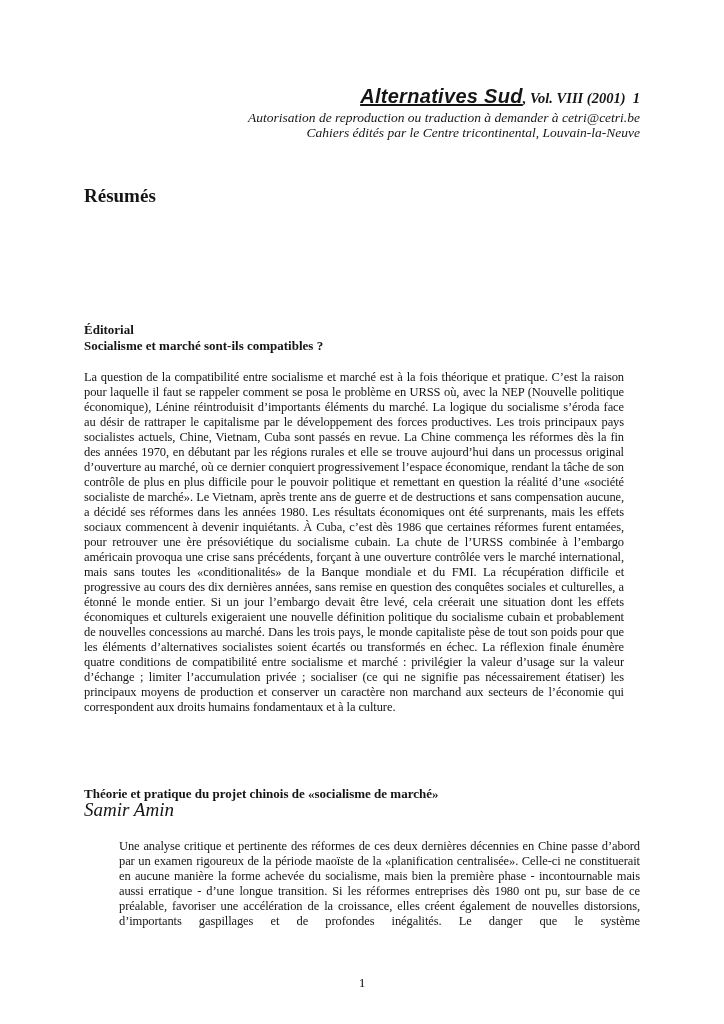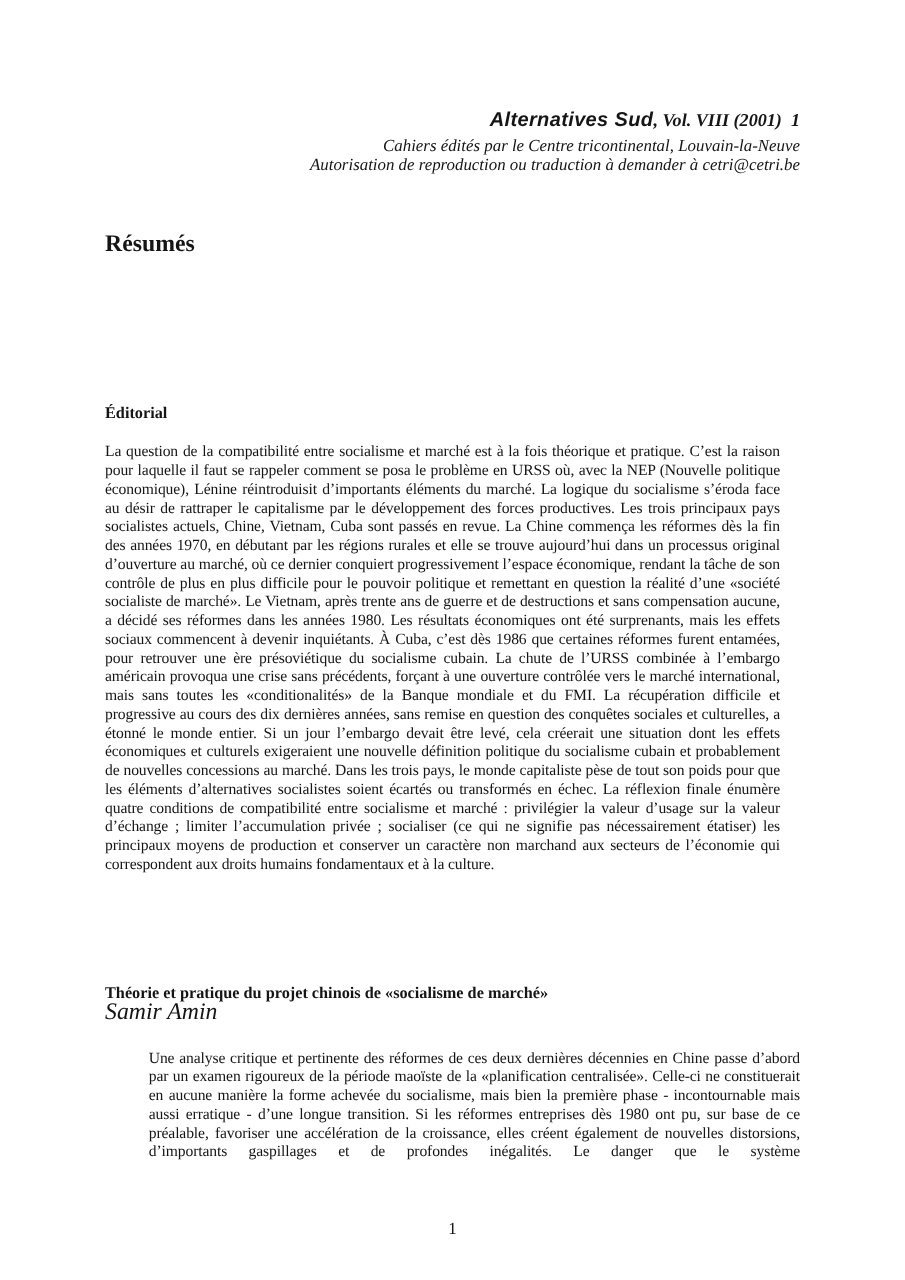--- a/index.html
+++ b/index.html
@@ -16,22 +16,23 @@
     background: #ffffff;
   }
   
   .doc-header {
     position: absolute; top: 85px; right: 84px; left: 84px;
     text-align: right;
   }
   .journal-line { line-height: 23px; white-space: nowrap; }
   .journal-name {
     font-family: "Liberation Sans", sans-serif;
-    font-size: 16px; font-weight: bold; font-style: italic;
+    font-size: 20px; font-weight: bold; font-style: italic;
     letter-spacing: 0.3px;
+    text-decoration: underline;
   }
   .journal-vol {
     font-size: 14.5px; font-weight: bold; font-style: italic; text-align: right;
   }
   .header-subline {
     font-size: 13.5px; font-style: italic; line-height: 15px;
   }
   
   .resumes-heading {
     position: absolute; top: 185px; left: 84px;
@@ -66,29 +67,30 @@
 </style>
 </head>
 <body>
 
 <div class="page">
 
   <header class="doc-header">
     <div class="journal-line">
       <span class="journal-name">Alternatives Sud</span><span class="journal-vol">, Vol. VIII (2001)&nbsp; 1</span>
     </div>
+    <div class="header-subline">Autorisation de reproduction ou traduction à demander à cetri@cetri.be</div>
     <div class="header-subline">Cahiers édités par le Centre tricontinental, Louvain-la-Neuve</div>
-    <div class="header-subline">Autorisation de reproduction ou traduction à demander à cetri@cetri.be</div>
   </header>
 
   <h1 class="resumes-heading">Résumés</h1>
 
 
   <section class="editorial-section">
     <div class="sec-label">Éditorial</div>
+    <div class="sec-subtitle">Socialisme et marché sont-ils compatibles&nbsp;?</div>
     <p class="body-text">La question de la compatibilité entre socialisme et marché est à la fois théorique et pratique. C’est la raison pour laquelle il faut se rappeler comment se posa le problème en URSS où, avec la NEP (Nouvelle politique économique), Lénine réintroduisit d’importants éléments du marché. La logique du socialisme s’éroda face au désir de rattraper le capitalisme par le développement des forces productives. Les trois principaux pays socialistes actuels, Chine, Vietnam, Cuba sont passés en revue. La Chine commença les réformes dès la fin des années 1970, en débutant par les régions rurales et elle se trouve aujourd’hui dans un processus original d’ouverture au marché, où ce dernier conquiert progressivement l’espace économique, rendant la tâche de son contrôle de plus en plus difficile pour le pouvoir politique et remettant en question la réalité d’une «société socialiste de marché». Le Vietnam, après trente ans de guerre et de destructions et sans compensation aucune, a décidé ses réformes dans les années 1980. Les résultats économiques ont été surprenants, mais les effets sociaux commencent à devenir inquiétants. À Cuba, c’est dès 1986 que certaines réformes furent entamées, pour retrouver une ère présoviétique du socialisme cubain. La chute de l’URSS combinée à l’embargo américain provoqua une crise sans précédents, forçant à une ouverture contrôlée vers le marché international, mais sans toutes les «conditionalités» de la Banque mondiale et du FMI. La récupération difficile et progressive au cours des dix dernières années, sans remise en question des conquêtes sociales et culturelles, a étonné le monde entier. Si un jour l’embargo devait être levé, cela créerait une situation dont les effets économiques et culturels exigeraient une nouvelle définition politique du socialisme cubain et probablement de nouvelles concessions au marché. Dans les trois pays, le monde capitaliste pèse de tout son poids pour que les éléments d’alternatives socialistes soient écartés ou transformés en échec. La réflexion finale énumère quatre conditions de compatibilité entre socialisme et marché&nbsp;: privilégier la valeur d’usage sur la valeur d’échange&nbsp;; limiter l’accumulation privée&nbsp;; socialiser (ce qui ne signifie pas nécessairement étatiser) les principaux moyens de production et conserver un caractère non marchand aux secteurs de l’économie qui correspondent aux droits humains fondamentaux et à la culture.</p>
   </section>
 
   <section class="article-section">
     <div class="article-title">Théorie et pratique du projet chinois de «socialisme de marché»</div>
     <div class="article-author">Samir Amin</div>
     <p class="body-text justify-last">Une analyse critique et pertinente des réformes de ces deux dernières décennies en Chine passe d’abord par un examen rigoureux de la période maoïste de la «planification centralisée». Celle-ci ne constituerait en aucune manière la forme achevée du socialisme, mais bien la première phase - incontournable mais aussi erratique - d’une longue transition. Si les réformes entreprises dès 1980 ont pu, sur base de ce préalable, favoriser une accélération de la croissance, elles créent également de nouvelles distorsions, d’importants gaspillages et de profondes inégalités. Le danger que le système</p>
   </section>
 
   <footer class="page-number">1</footer>

